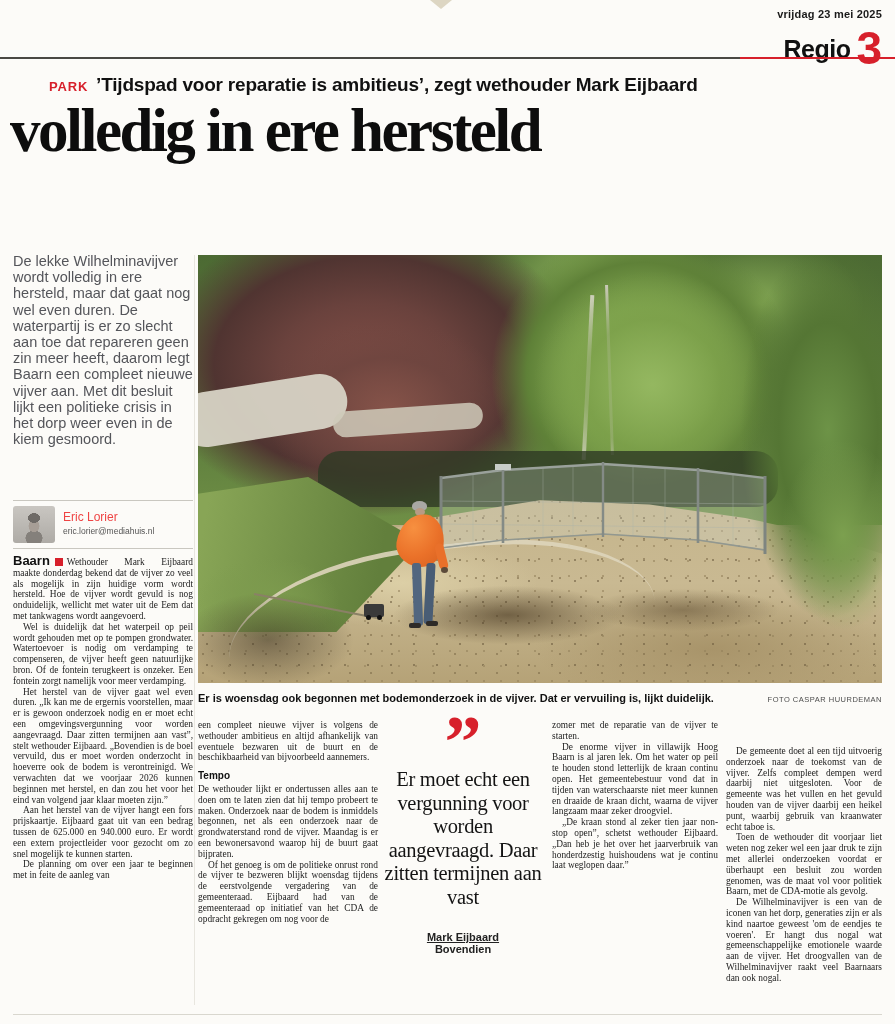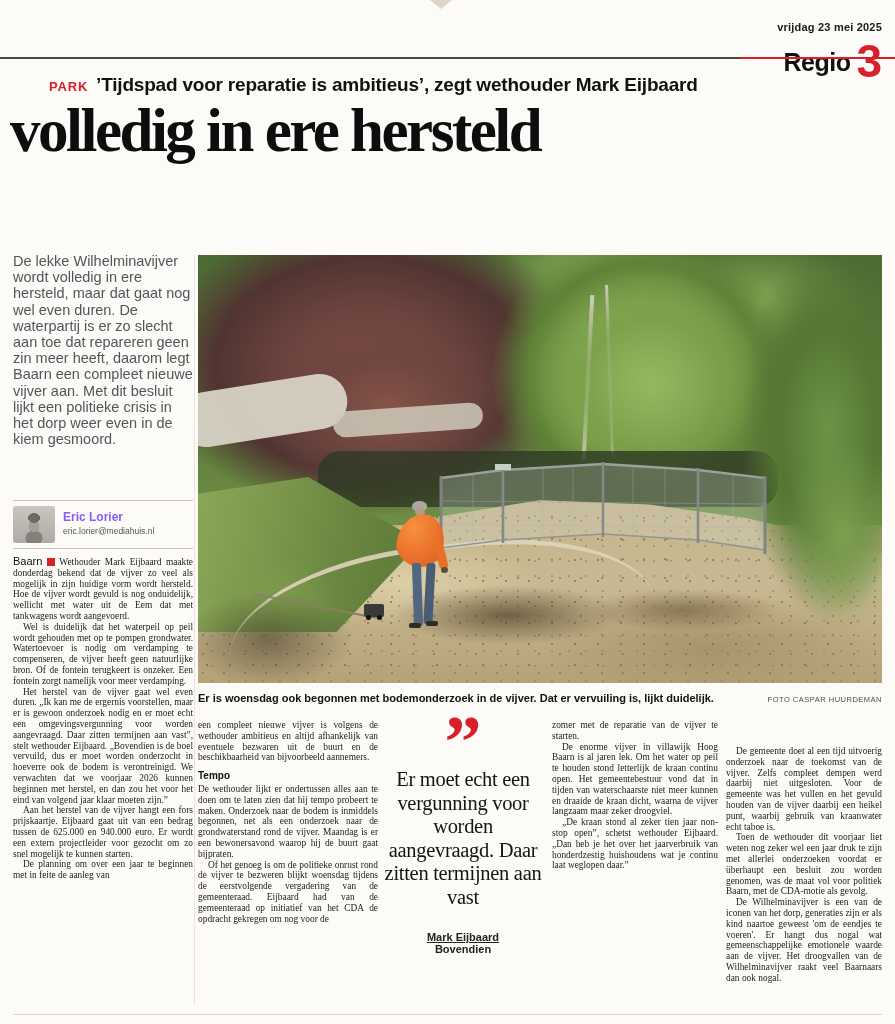--- a/index.html
+++ b/index.html
@@ -4,21 +4,21 @@
 <style>
   html,body{margin:0;padding:0;}
   body{background:#ffffff;}
   .page{position:relative;width:895px;height:1024px;background:#fcfbf8;overflow:hidden;
         font-family:"Liberation Sans",sans-serif;color:#1b1b1b;}
 
   
   .fold-mark{position:absolute;left:430px;top:0;width:0;height:0;
     border-left:11px solid transparent;border-right:11px solid transparent;
     border-top:9px solid #ddd6c3;}
-  .masthead{position:absolute;right:13px;top:21px;text-align:right;}
+  .masthead{position:absolute;right:13px;top:8px;text-align:right;}
   .issue-date{font-size:11px;font-weight:bold;color:#1a1a1a;letter-spacing:.2px;}
   .section-row{margin-top:1px;white-space:nowrap;}
   .section-title{font-size:25px;font-weight:bold;color:#111;vertical-align:baseline;letter-spacing:-.5px;}
   .page-number{font-size:46px;font-weight:bold;color:#d7202b;margin-left:6px;vertical-align:-6px;
     font-family:"Liberation Sans",sans-serif;}
   .rule-gray{position:absolute;left:0;top:57px;width:740px;height:2px;background:#4a4843;}
   .rule-red{position:absolute;left:740px;top:57px;width:155px;height:2px;background:#d7202b;}
 
   
   .kicker{position:absolute;left:13px;top:74px;width:869px;white-space:nowrap;}
@@ -34,29 +34,29 @@
 
   
   .author{position:absolute;left:13px;top:500px;width:180px;height:47px;
     border-top:1px solid #c9c7c0;border-bottom:1px solid #c9c7c0;}
   .avatar{position:absolute;left:0;top:5px;width:42px;height:37px;border-radius:3px;overflow:hidden;
     background:
       radial-gradient(10px 8px at 21px 12px,#6e6a66 60%,transparent 62%),
       radial-gradient(9px 10px at 21px 20px,#a79e96 60%,transparent 62%),
       radial-gradient(14px 12px at 21px 32px,#84807b 60%,transparent 62%),
       linear-gradient(#c9c6c1,#aeaba6);}
-  .author-name{position:absolute;left:50px;top:9px;font-size:12px;font-weight:bold;color:#8b5cf6;}
+  .author-name{position:absolute;left:50px;top:9px;font-size:12px;font-weight:normal;color:#ef4444;}
   .author-email{position:absolute;left:50px;top:25px;font-size:8.5px;color:#555;}
 
   
   .bodycol{position:absolute;font-family:"Liberation Serif",serif;font-size:9.4px;
     line-height:10.8px;text-align:justify;color:#1c1c1c;}
   .bodycol p{margin:0;text-indent:10px;hyphens:auto;-webkit-hyphens:auto;}
   .bodycol p.noindent{text-indent:0;}
-  .dateline{font-family:"Liberation Sans",sans-serif;font-weight:normal;font-size:11px;color:#111;}
+  .dateline{font-family:"Liberation Sans",sans-serif;font-weight:bold;font-size:13px;color:#111;}
   .redsq{display:inline-block;width:8px;height:8px;background:#d7202b;margin:0 4px 0 5px;vertical-align:-1px;}
   .subhead{font-family:"Liberation Sans",sans-serif;font-weight:bold;font-size:10px;
     margin:8px 0 2px 0 !important;text-indent:0 !important;color:#111;}
   .col1{left:13px;top:556px;width:180px;height:450px;}
   .col2{left:198px;top:720px;width:180px;height:288px;}
   .col4{left:552px;top:720px;width:166px;height:288px;}
   .col5{left:726px;top:720px;width:156px;height:288px;margin-top:26px;}
   .vrule{position:absolute;left:193.5px;top:255px;width:1px;height:750px;background:#e8e6df;}
 
   

